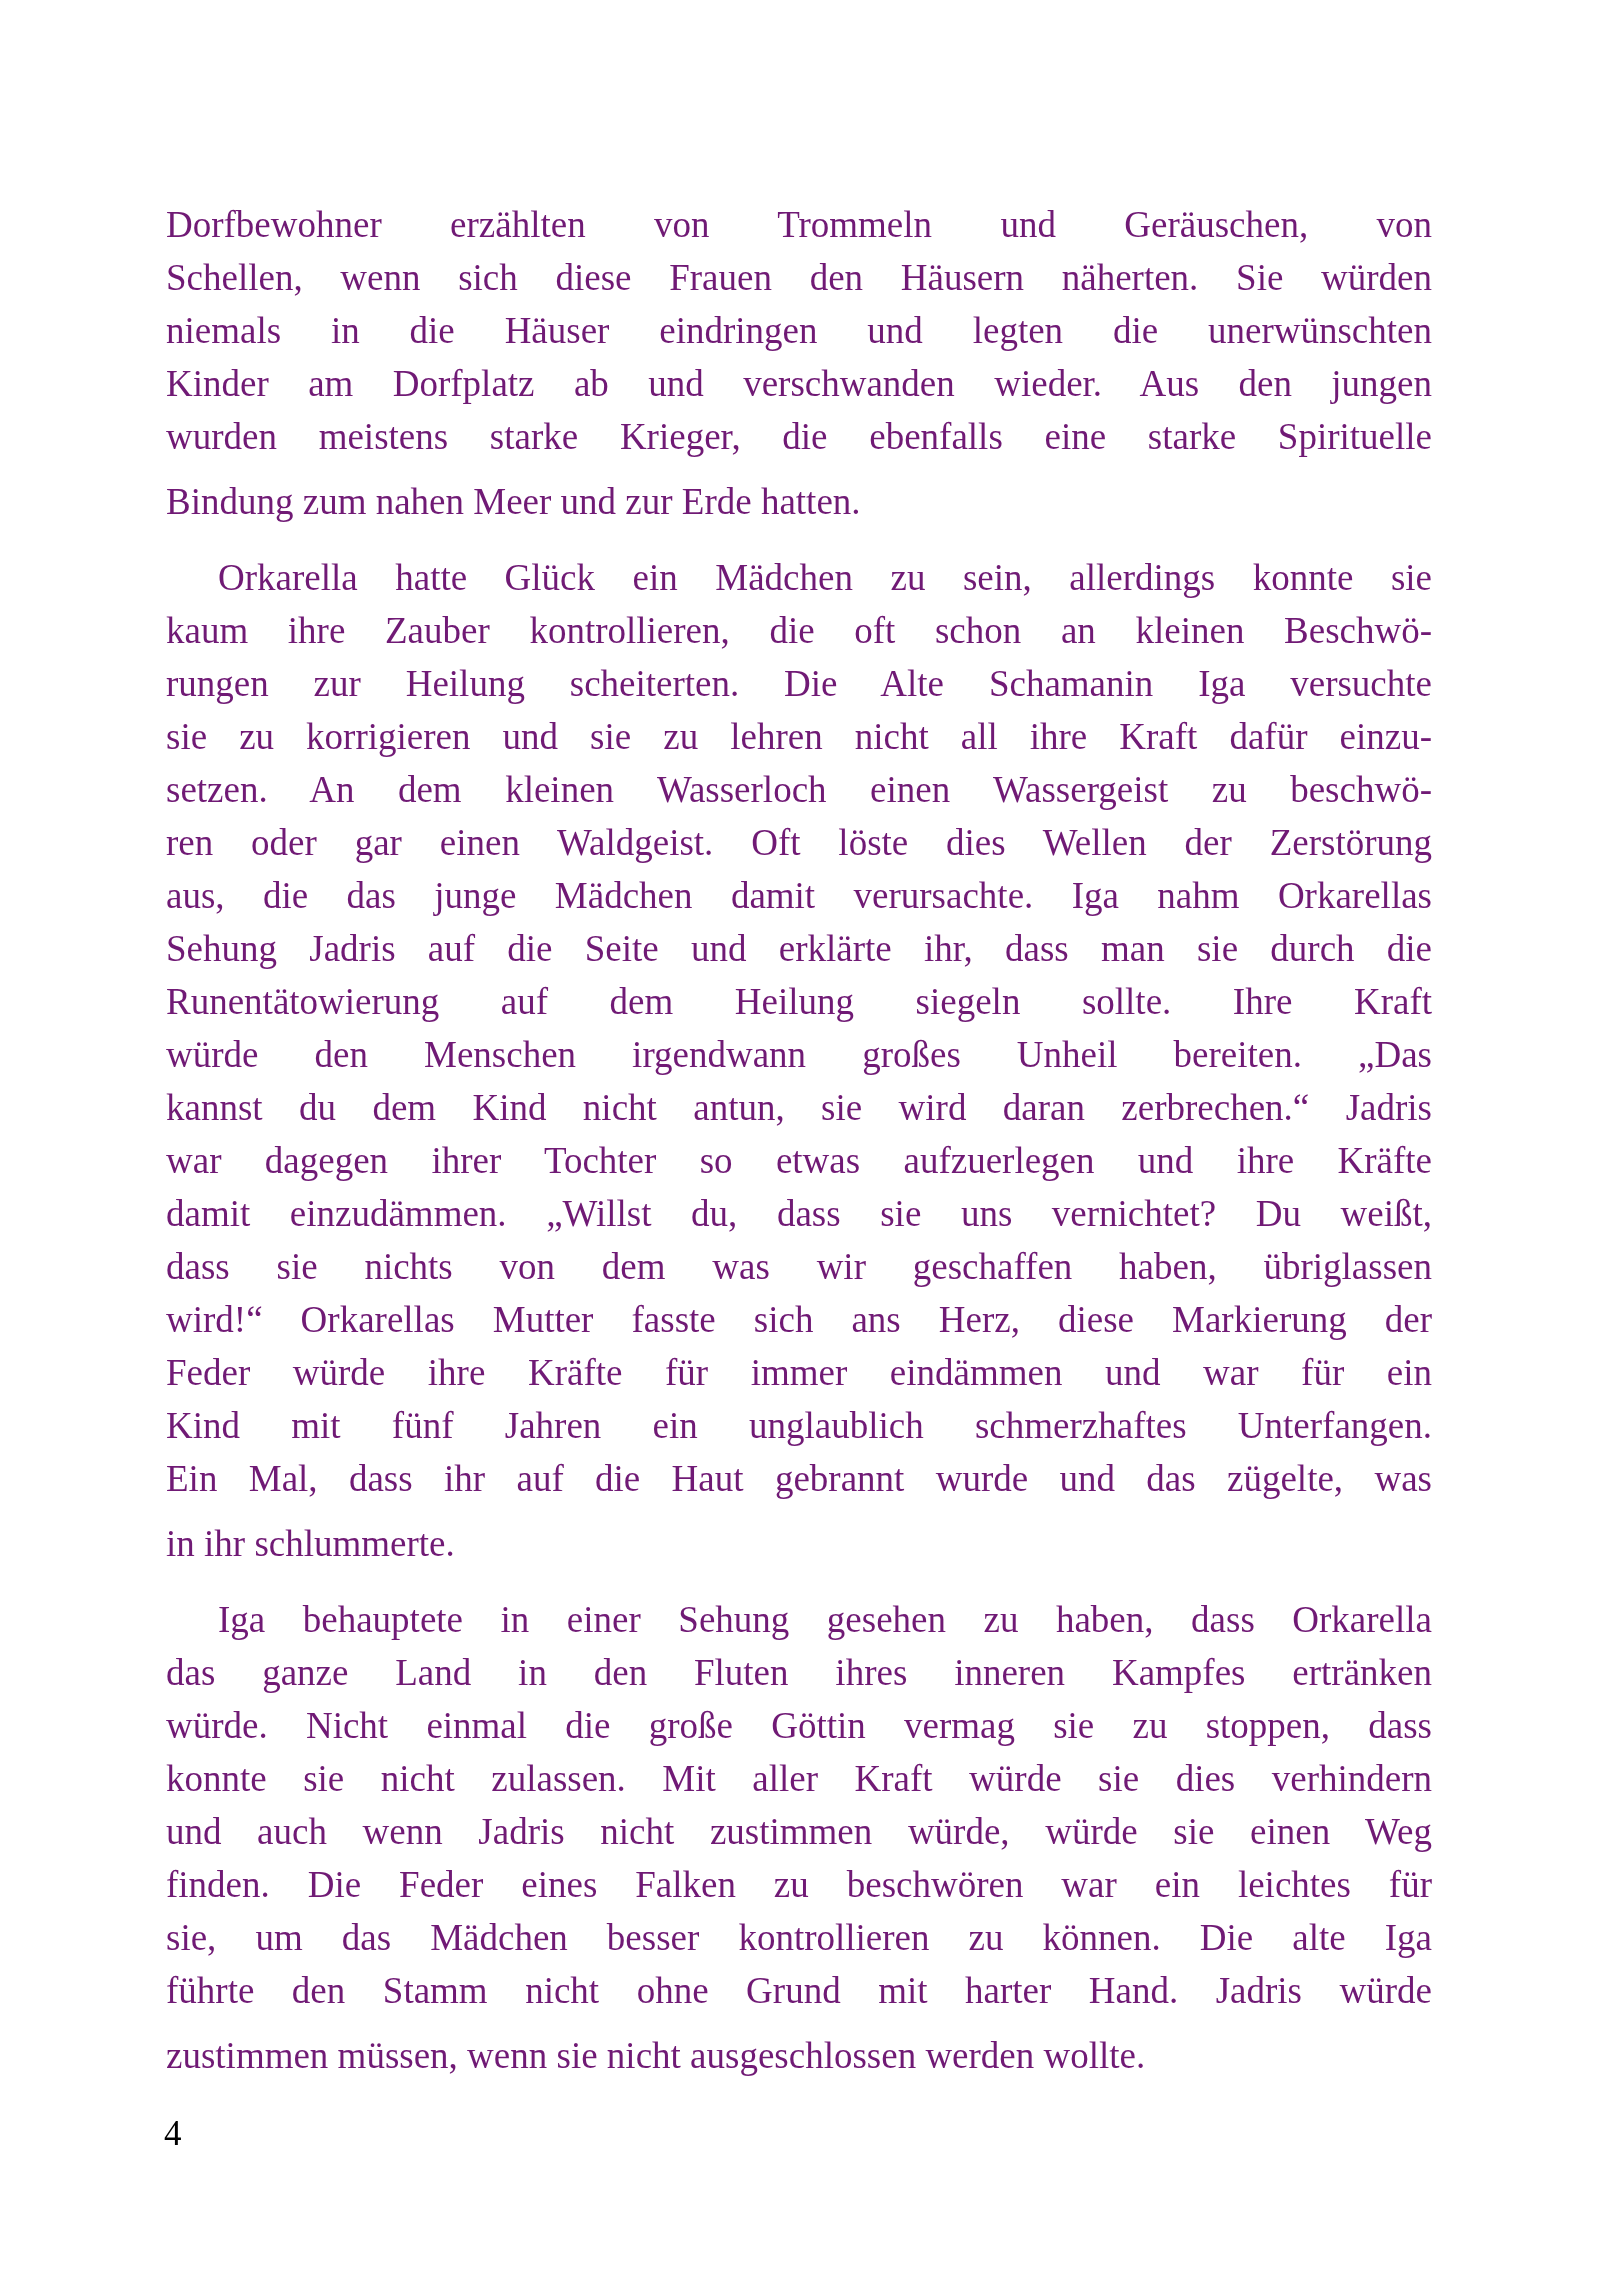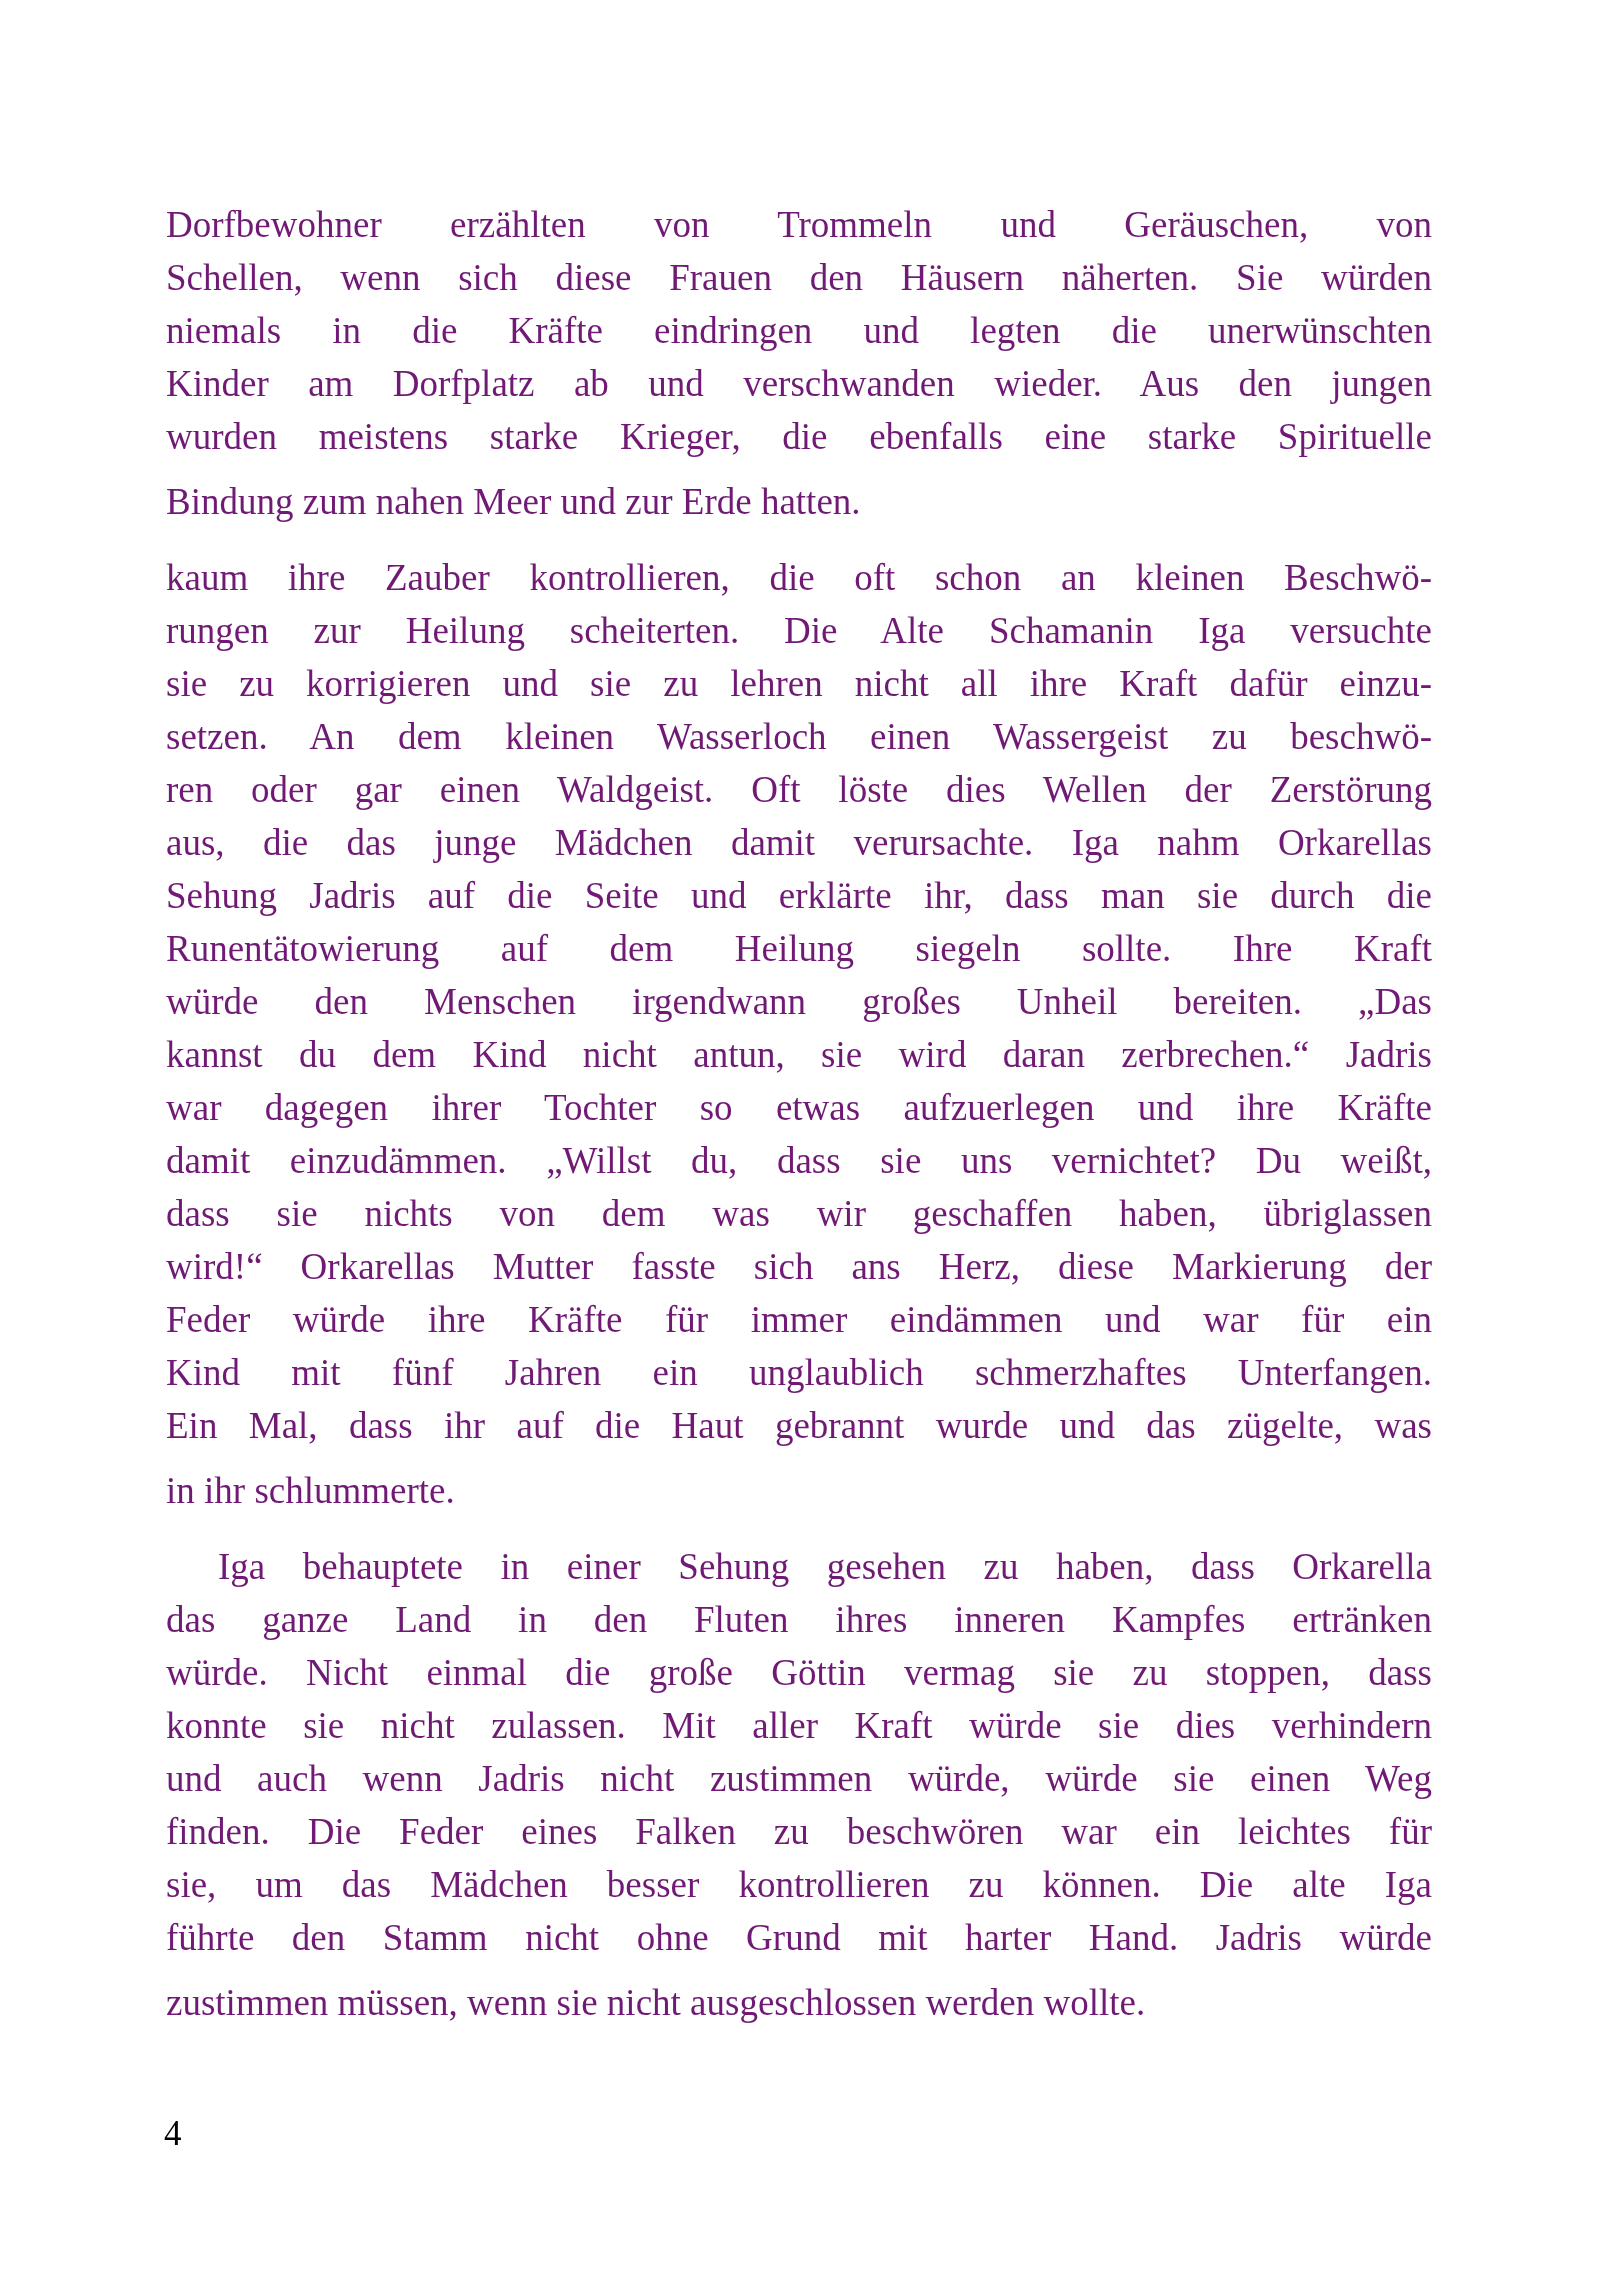--- a/index.html
+++ b/index.html
@@ -50,26 +50,27 @@
     color: #000000;
   }
 </style>
 </head>
 <body style="background: rgb(255, 255, 255); color: rgb(0, 0, 0);">
 
 <main class="text-block" id="text-block">
     <div class="paragraph">
       <div class="line">Dorfbewohner erzählten von Trommeln und Geräuschen, von</div>
       <div class="line">Schellen, wenn sich diese Frauen den Häusern näherten. Sie würden</div>
-      <div class="line">niemals in die Kräfte eindringen und legten die unerwünschten</div>
+      <div class="line">niemals in die Häuser eindringen und legten die unerwünschten</div>
       <div class="line">Kinder am Dorfplatz ab und verschwanden wieder. Aus den jungen</div>
       <div class="line">wurden meistens starke Krieger, die ebenfalls eine starke Spirituelle</div>
       <div class="line last">Bindung zum nahen Meer und zur Erde hatten.</div>
     </div>
     <div class="paragraph">
+      <div class="line indent">Orkarella hatte Glück ein Mädchen zu sein, allerdings konnte sie</div>
       <div class="line">kaum ihre Zauber kontrollieren, die oft schon an kleinen Beschwö-</div>
       <div class="line">rungen zur Heilung scheiterten. Die Alte Schamanin Iga versuchte</div>
       <div class="line">sie zu korrigieren und sie zu lehren nicht all ihre Kraft dafür einzu-</div>
       <div class="line">setzen. An dem kleinen Wasserloch einen Wassergeist zu beschwö-</div>
       <div class="line">ren oder gar einen Waldgeist. Oft löste dies Wellen der Zerstörung</div>
       <div class="line">aus, die das junge Mädchen damit verursachte. Iga nahm Orkarellas</div>
       <div class="line">Sehung Jadris auf die Seite und erklärte ihr, dass man sie durch die</div>
       <div class="line">Runentätowierung auf dem Heilung siegeln sollte. Ihre Kraft</div>
       <div class="line">würde den Menschen irgendwann großes Unheil bereiten. „Das</div>
       <div class="line">kannst du dem Kind nicht antun, sie wird daran zerbrechen.“ Jadris</div>

